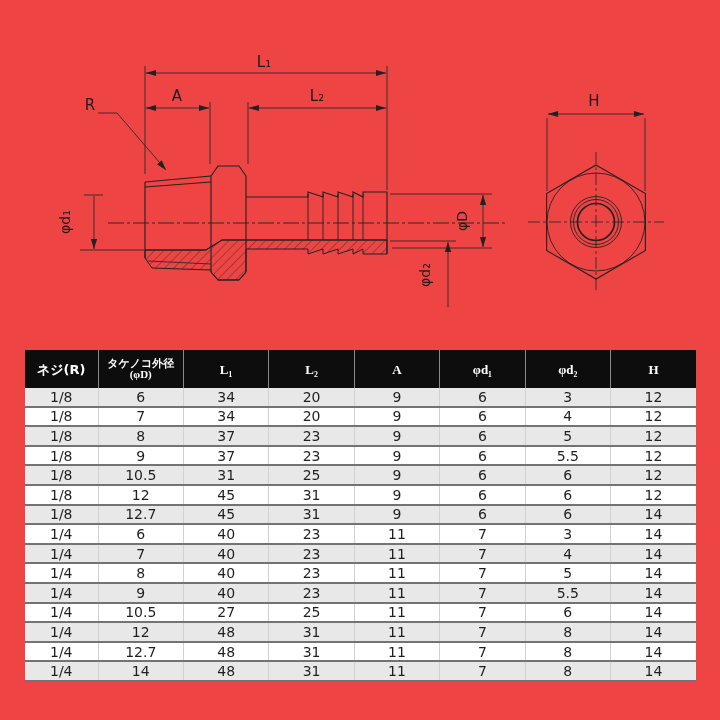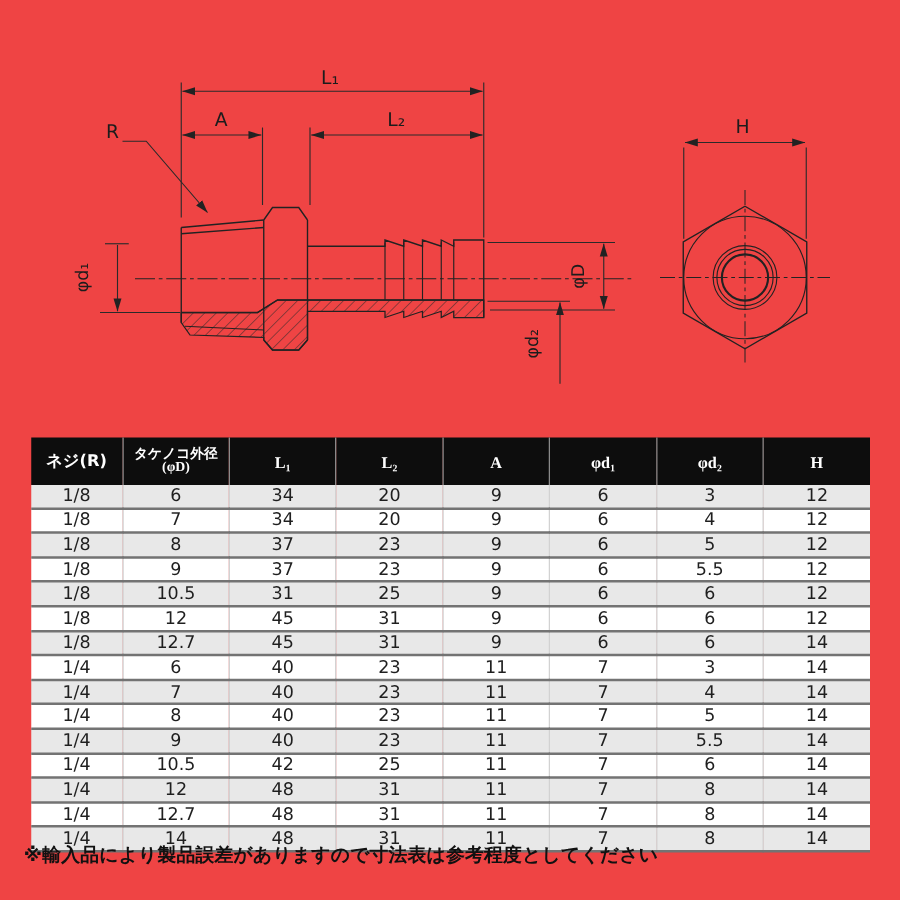--- a/index.html
+++ b/index.html
@@ -246,21 +246,21 @@
           <td>40</td>
           <td>23</td>
           <td>11</td>
           <td>7</td>
           <td>5.5</td>
           <td>14</td>
         </tr>
         <tr>
           <td>1/4</td>
           <td>10.5</td>
-          <td>42</td>
+          <td>27</td>
           <td>25</td>
           <td>11</td>
           <td>7</td>
           <td>6</td>
           <td>14</td>
         </tr>
         <tr>
           <td>1/4</td>
           <td>12</td>
           <td>48</td>
@@ -286,15 +286,14 @@
           <td>48</td>
           <td>31</td>
           <td>11</td>
           <td>7</td>
           <td>8</td>
           <td>14</td>
         </tr>
       </tbody>
   </table>
 
-  <div id="footnote">※輸入品により製品誤差がありますので寸法表は参考程度としてください</div>
 
 </div>
 
 </body></html>

